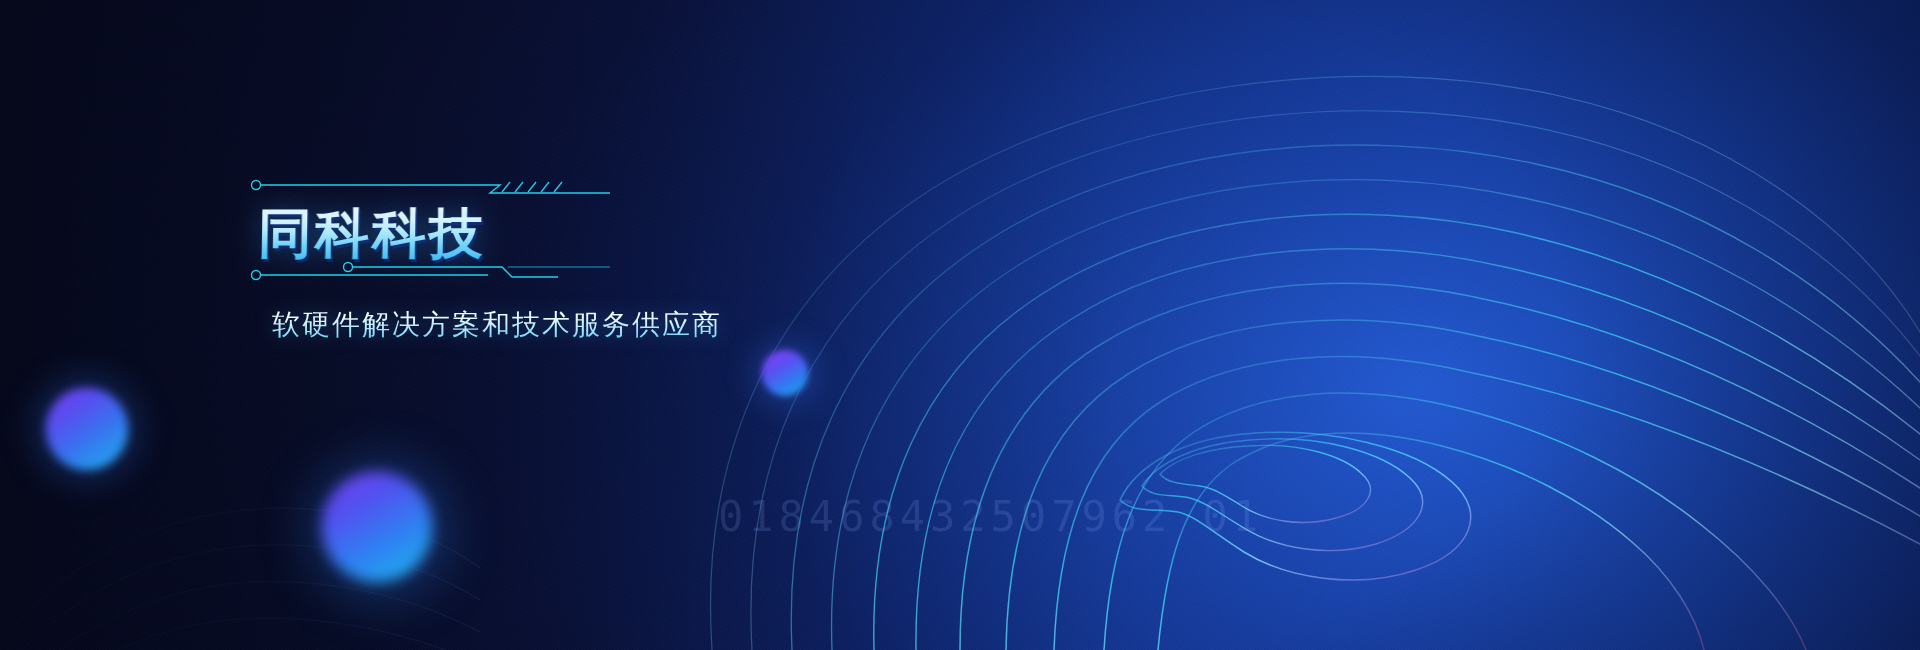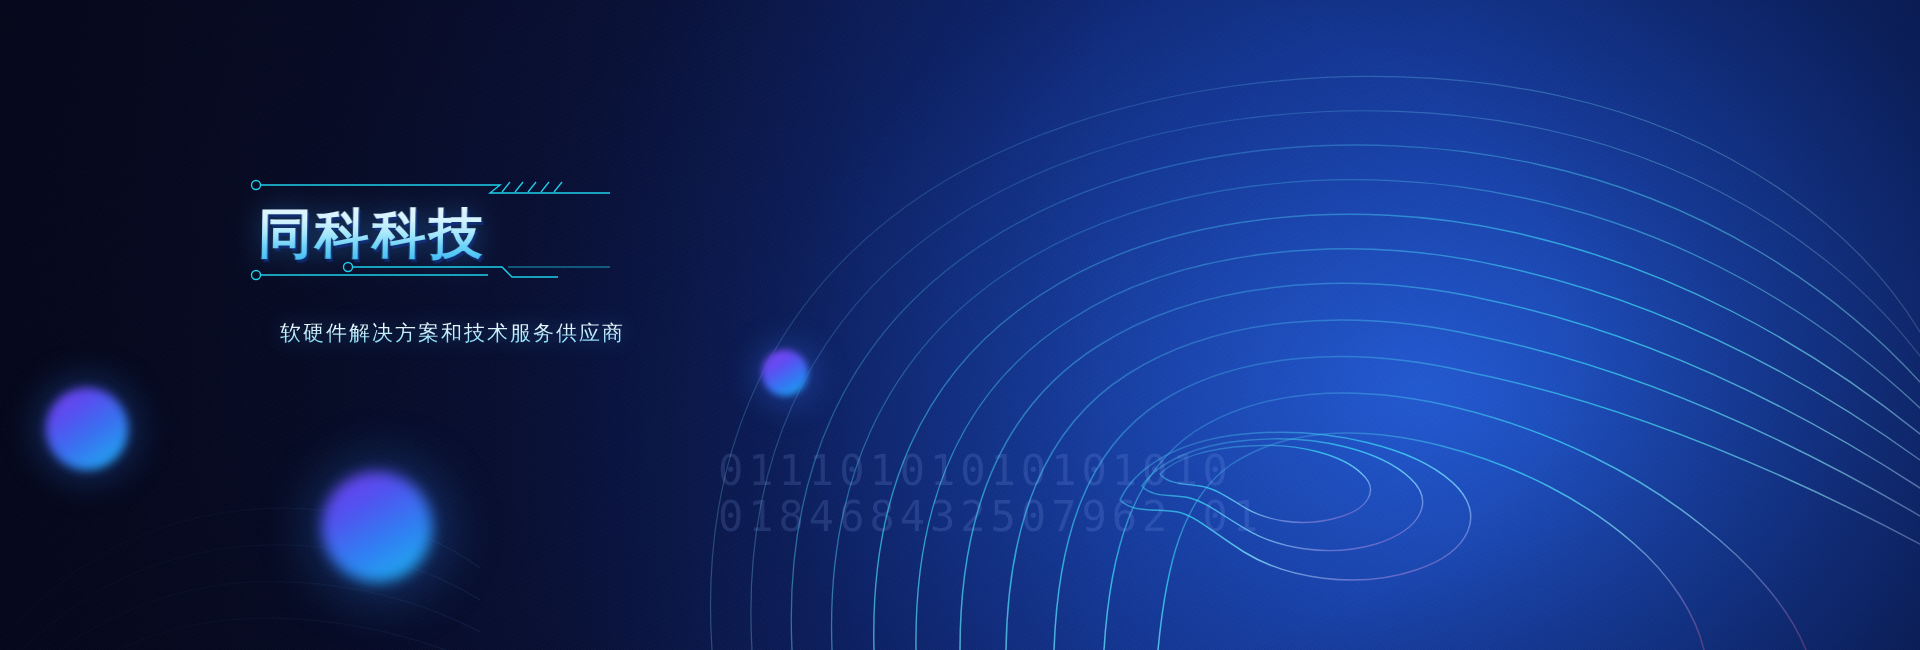--- a/index.html
+++ b/index.html
@@ -124,23 +124,23 @@
     -webkit-text-fill-color: transparent;
     text-shadow: 0 0 1px rgba(120,220,255,0.2);
     filter: drop-shadow(2px 3px 0 rgba(18,52,150,0.55)) drop-shadow(0 0 14px rgba(60,170,255,0.35));
     transform: skewX(-1deg);
   }
 
   .subtitle {
     position: absolute;
     left: 28px;
     top: 128px;
-    margin: 12px;
+    margin: 4px;
     font-family: "DejaVu Sans", "Liberation Sans", sans-serif;
-    font-size: 21px;
+    font-size: 28px;
     line-height: 34px;
     letter-spacing: 2px;
     font-weight: 400;
     background: linear-gradient(180deg, #ffffff 0%, #dff6ff 35%, #97e2fb 72%, #4cc6f5 100%);
     -webkit-background-clip: text;
     background-clip: text;
     color: transparent;
     -webkit-text-fill-color: transparent;
     filter: drop-shadow(0 0 10px rgba(60,170,255,0.35));
     white-space: nowrap;
@@ -209,21 +209,20 @@
       <path d="M-10 374 C 52 268, 148 198, 268 184 C 362 174, 452 196, 520 232"></path>
       <path d="M-10 396 C 58 296, 152 232, 268 220 C 360 212, 448 232, 520 264"></path>
       <path d="M-10 418 C 64 324, 156 266, 268 256 C 358 250, 444 268, 520 296"></path>
     </g>
   </svg>
 
   <div class="bg-darken-left"></div>
   <div class="bg-noise"></div>
   <div class="bg-vignette"></div>
 
-  <div class="binary binary-1">01110101010101010</div>
   <div class="binary binary-2">018468432507962 01</div>
 
   <div class="orb-glow orb-a-halo"></div>
   <div class="orb orb-a"></div>
 
   <div class="orb-glow orb-c-halo"></div>
   <div class="orb orb-c"></div>
 
   <div class="orb-glow orb-b-halo"></div>
   <div class="orb orb-b"></div>

